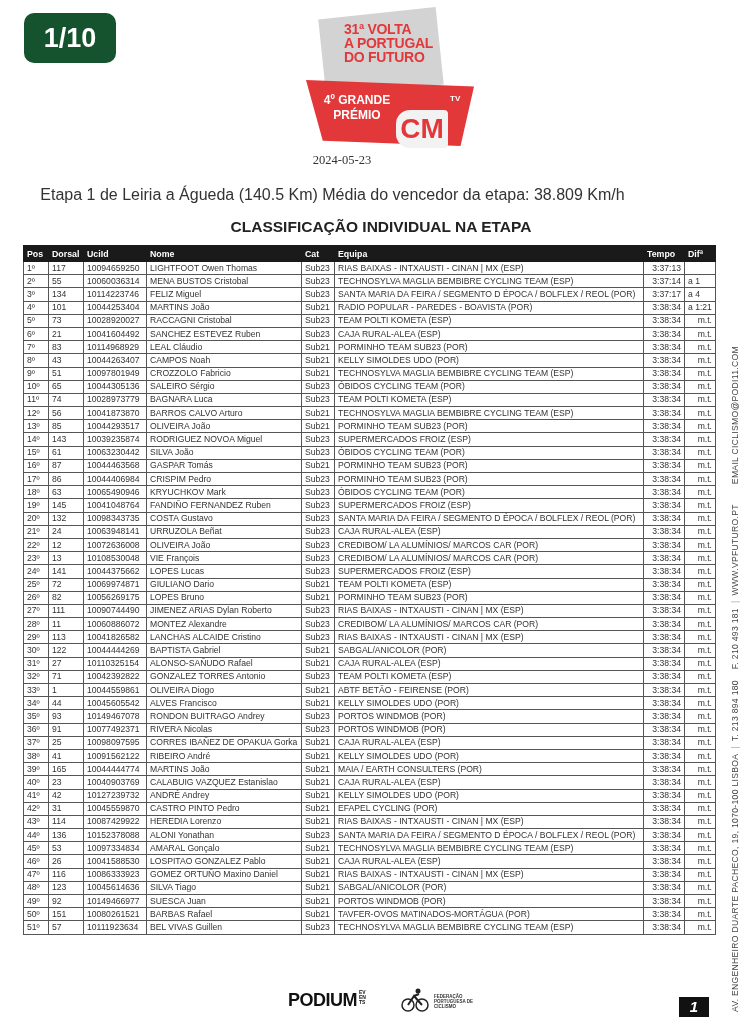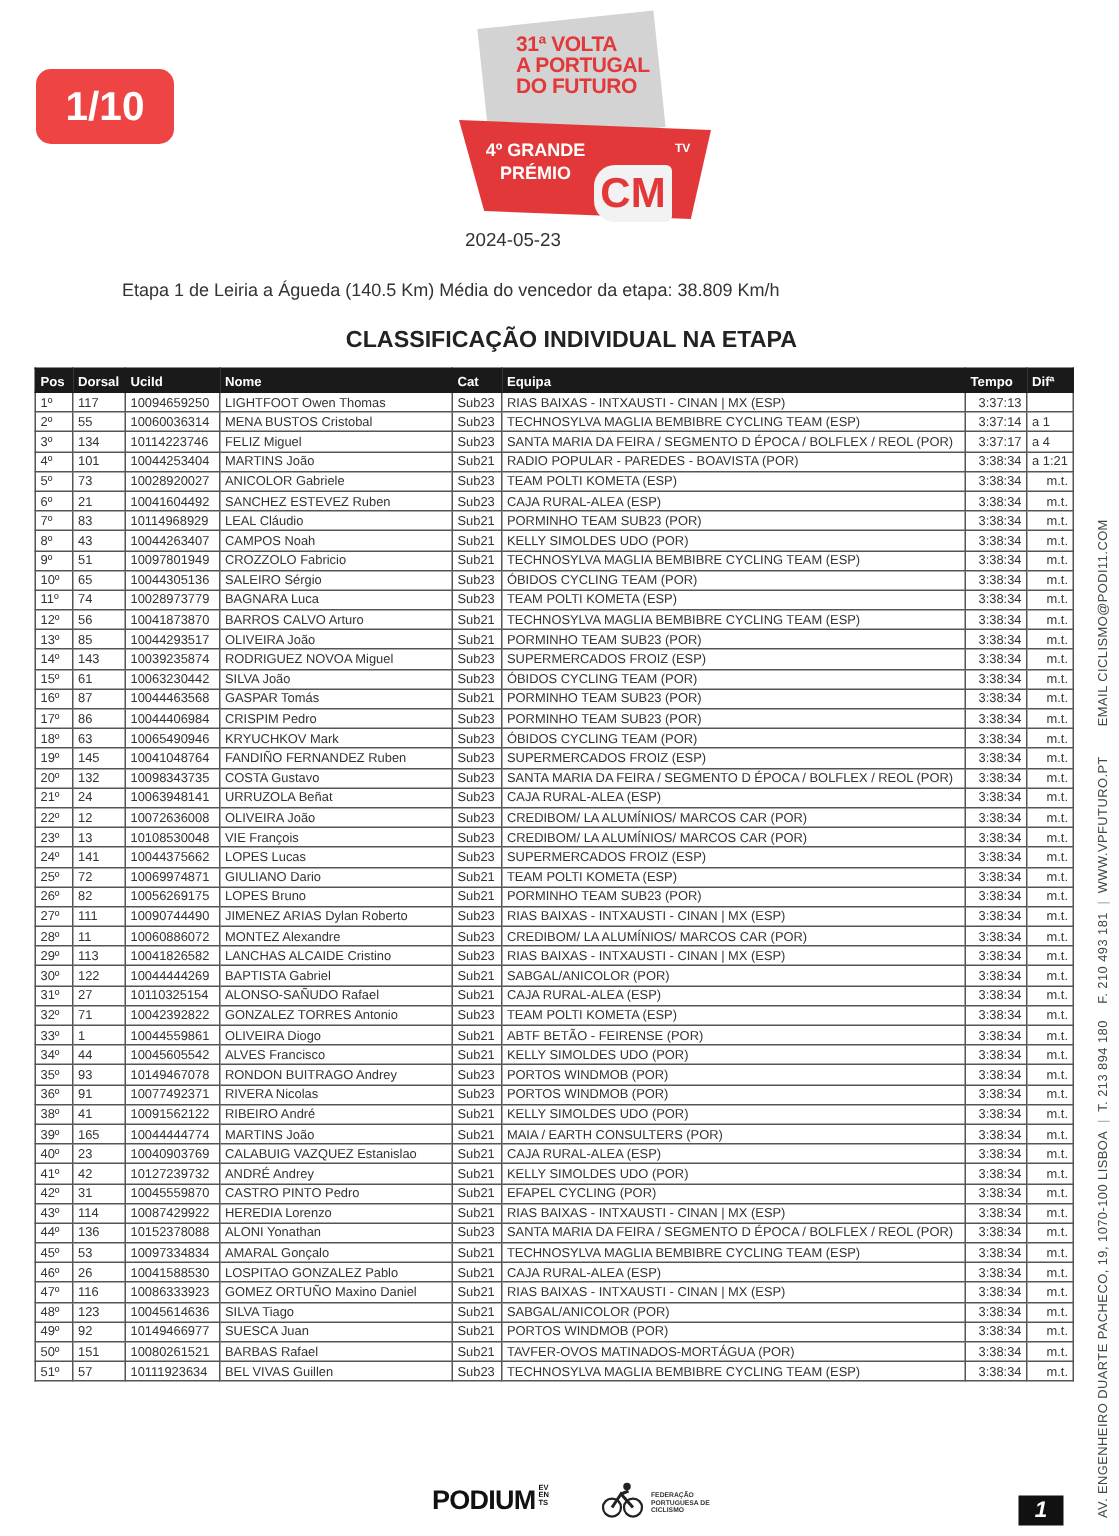--- a/index.html
+++ b/index.html
@@ -2,23 +2,23 @@
 <html><head>
 <meta charset="utf-8">
 <style>
   html, body { margin: 0; padding: 0; }
   body {
     width: 746px; height: 1024px; position: relative; overflow: hidden;
     background: #ffffff; font-family: "Liberation Sans", sans-serif; color: #222;
   }
   .page-counter {
     position: absolute; left: 24px; top: 13px; width: 92px; height: 50px;
-    background: #ef4444; border-radius: 10px; color: #fff;
+    background: #14532d; border-radius: 10px; color: #fff;
     font-family: "Liberation Sans", sans-serif; font-weight: bold; font-size: 27px;
-    display: flex; align-items: center; justify-content: center; margin-top: 33px;
+    display: flex; align-items: center; justify-content: center;
   }
   .logo { position: absolute; left: 300px; top: 10px; width: 180px; height: 140px; }
   .logo-grey {
     position: absolute; left: 22px; top: 3px; width: 118px; height: 78px;
     background: #d3d3d3; transform: rotate(-6deg);
   }
   .logo-volta {
     position: absolute; left: 44px; top: 12px; width: 110px;
     color: #e2383a; font-weight: bold; font-size: 14px; line-height: 14px;
     letter-spacing: -0.3px;
@@ -33,22 +33,22 @@
     font-size: 12px; line-height: 15px; text-align: center; width: 78px;
   }
   .logo-cm {
     position: absolute; left: 96px; top: 80px; width: 52px; height: 38px;
     background: #f2f2f2; border-radius: 14px 4px 4px 14px; color: #e2383a;
     font-weight: bold; font-size: 28px; line-height: 38px; text-align: center; margin-top: 20px;
   }
   .logo-tv {
     position: absolute; left: 150px; top: 84px; color: #fff; font-size: 8px; font-weight: bold;
   }
-  .date { position: absolute; top: 153px; left: 0; width: 684px; text-align: center; font-size: 12.5px; color: #333; }
-  .stage { position: absolute; top: 186px; left: 0; width: 601px; text-align: center; font-size: 12px; color: #333; }
+  .date { position: absolute; top: 153px; left: 0; width: 684px; text-align: center; font-size: 12.5px; color: #333; font-family: Liberation Serif, serif; }
+  .stage { position: absolute; top: 186px; left: 0; width: 601px; text-align: center; font-size: 16px; color: #333; padding-left: 32px; }
   .title { position: absolute; top: 218px; left: 0; width: 746px; text-align: center; font-size: 15.5px; font-weight: bold; color: #222; padding-left: 16px; box-sizing: border-box; }
 
   table.results {
     position: absolute; left: 23px; top: 245px; width: 692px;
     border-collapse: collapse; font-size: 8.6px; table-layout: fixed;
   }
   table.results th {
     background: #1a1a1a; color: #fff; text-align: left; font-weight: bold;
     padding: 0 3px; height: 15px; font-size: 8.8px; border: 1px solid #1a1a1a; margin-top: 21px;
   }
@@ -163,21 +163,21 @@
         <td>MARTINS João</td>
         <td>Sub21</td>
         <td>RADIO POPULAR - PAREDES - BOAVISTA (POR)</td>
         <td class="r">3:38:34</td>
         <td class="">a 1:21</td>
       </tr>
       <tr>
         <td>5º</td>
         <td>73</td>
         <td>10028920027</td>
-        <td>ANICOLOR Gabriele</td>
+        <td>RACCAGNI Cristobal</td>
         <td>Sub23</td>
         <td>TEAM POLTI KOMETA (ESP)</td>
         <td class="r">3:38:34</td>
         <td class="r">m.t.</td>
       </tr>
       <tr>
         <td>6º</td>
         <td>21</td>
         <td>10041604492</td>
         <td>SANCHEZ ESTEVEZ Ruben</td>
@@ -476,20 +476,30 @@
         <td class="r">3:38:34</td>
         <td class="r">m.t.</td>
       </tr>
       <tr>
         <td>36º</td>
         <td>91</td>
         <td>10077492371</td>
         <td>RIVERA Nicolas</td>
         <td>Sub23</td>
         <td>PORTOS WINDMOB (POR)</td>
+        <td class="r">3:38:34</td>
+        <td class="r">m.t.</td>
+      </tr>
+      <tr>
+        <td>37º</td>
+        <td>25</td>
+        <td>10098097595</td>
+        <td>CORRES IBAÑEZ DE OPAKUA Gorka</td>
+        <td>Sub21</td>
+        <td>CAJA RURAL-ALEA (ESP)</td>
         <td class="r">3:38:34</td>
         <td class="r">m.t.</td>
       </tr>
       <tr>
         <td>38º</td>
         <td>41</td>
         <td>10091562122</td>
         <td>RIBEIRO André</td>
         <td>Sub21</td>
         <td>KELLY SIMOLDES UDO (POR)</td>

